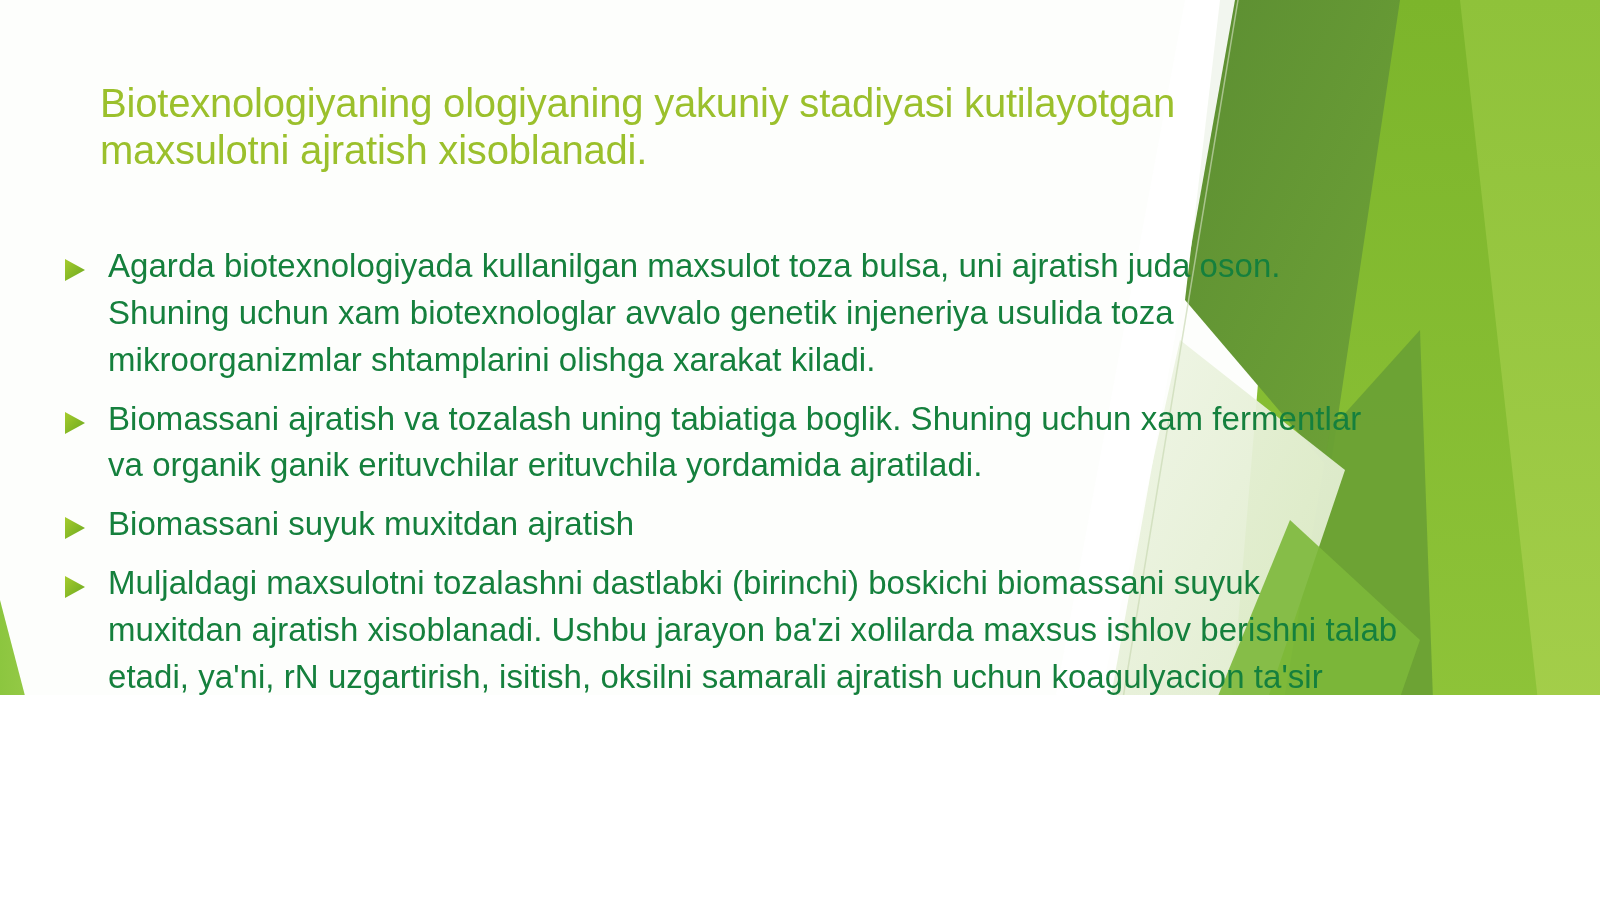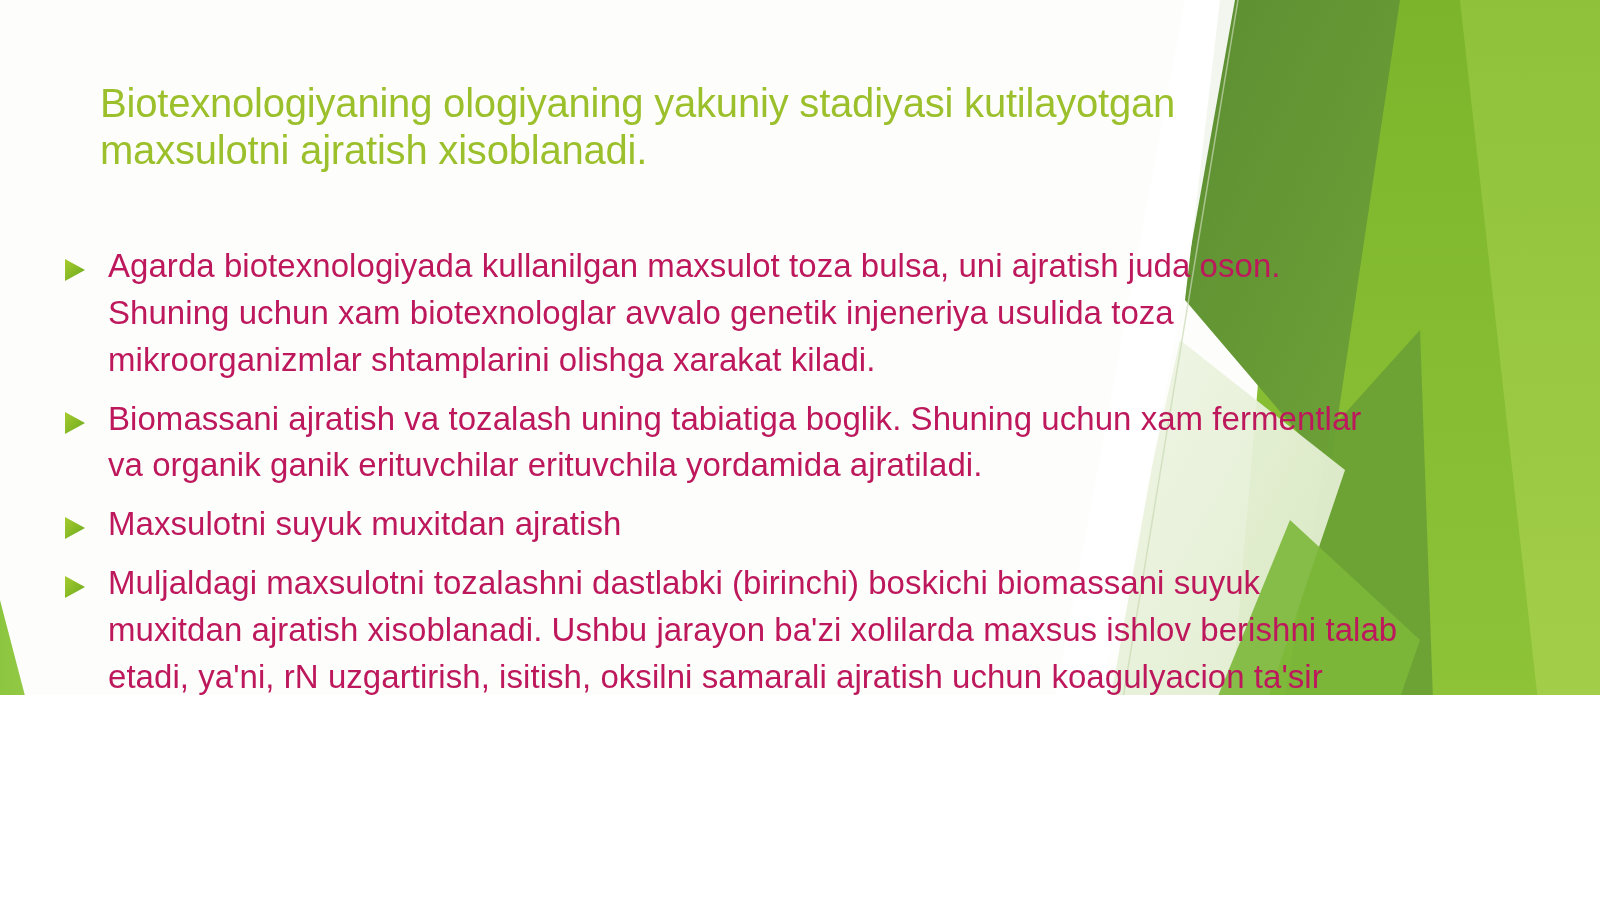--- a/index.html
+++ b/index.html
@@ -63,21 +63,21 @@
     display: flex;
     justify-content: flex-start;
   }
   .bullet-marker svg {
     display: block;
   }
   .bullet-text {
     flex: 1 1 auto;
     font-size: 33px;
     line-height: 1.42;
-    color: #be185d;
+    color: #15803d;
     font-weight: 400;
     letter-spacing: 0.05px;
   }
 </style>
 </head>
 <body>
 
 <div id="slide">
 
   <div class="deco-layer">
@@ -166,21 +166,21 @@
         <svg width="26" height="26" viewBox="0 0 26 26" xmlns="http://www.w3.org/2000/svg">
           <defs>
             <linearGradient id="bg3" x1="0" y1="0" x2="1" y2="1">
               <stop offset="0" stop-color="#a6cc2e"></stop>
               <stop offset="1" stop-color="#6aa81f"></stop>
             </linearGradient>
           </defs>
           <polygon points="3,2 23,13 3,24" fill="url(#bg3)"></polygon>
         </svg>
       </span>
-      <span class="bullet-text">Maxsulotni suyuk muxitdan ajratish</span>
+      <span class="bullet-text">Biomassani suyuk muxitdan ajratish</span>
     </div>
 
     <div class="bullet-row">
       <span class="bullet-marker">
         <svg width="26" height="26" viewBox="0 0 26 26" xmlns="http://www.w3.org/2000/svg">
           <defs>
             <linearGradient id="bg4" x1="0" y1="0" x2="1" y2="1">
               <stop offset="0" stop-color="#a6cc2e"></stop>
               <stop offset="1" stop-color="#6aa81f"></stop>
             </linearGradient>

